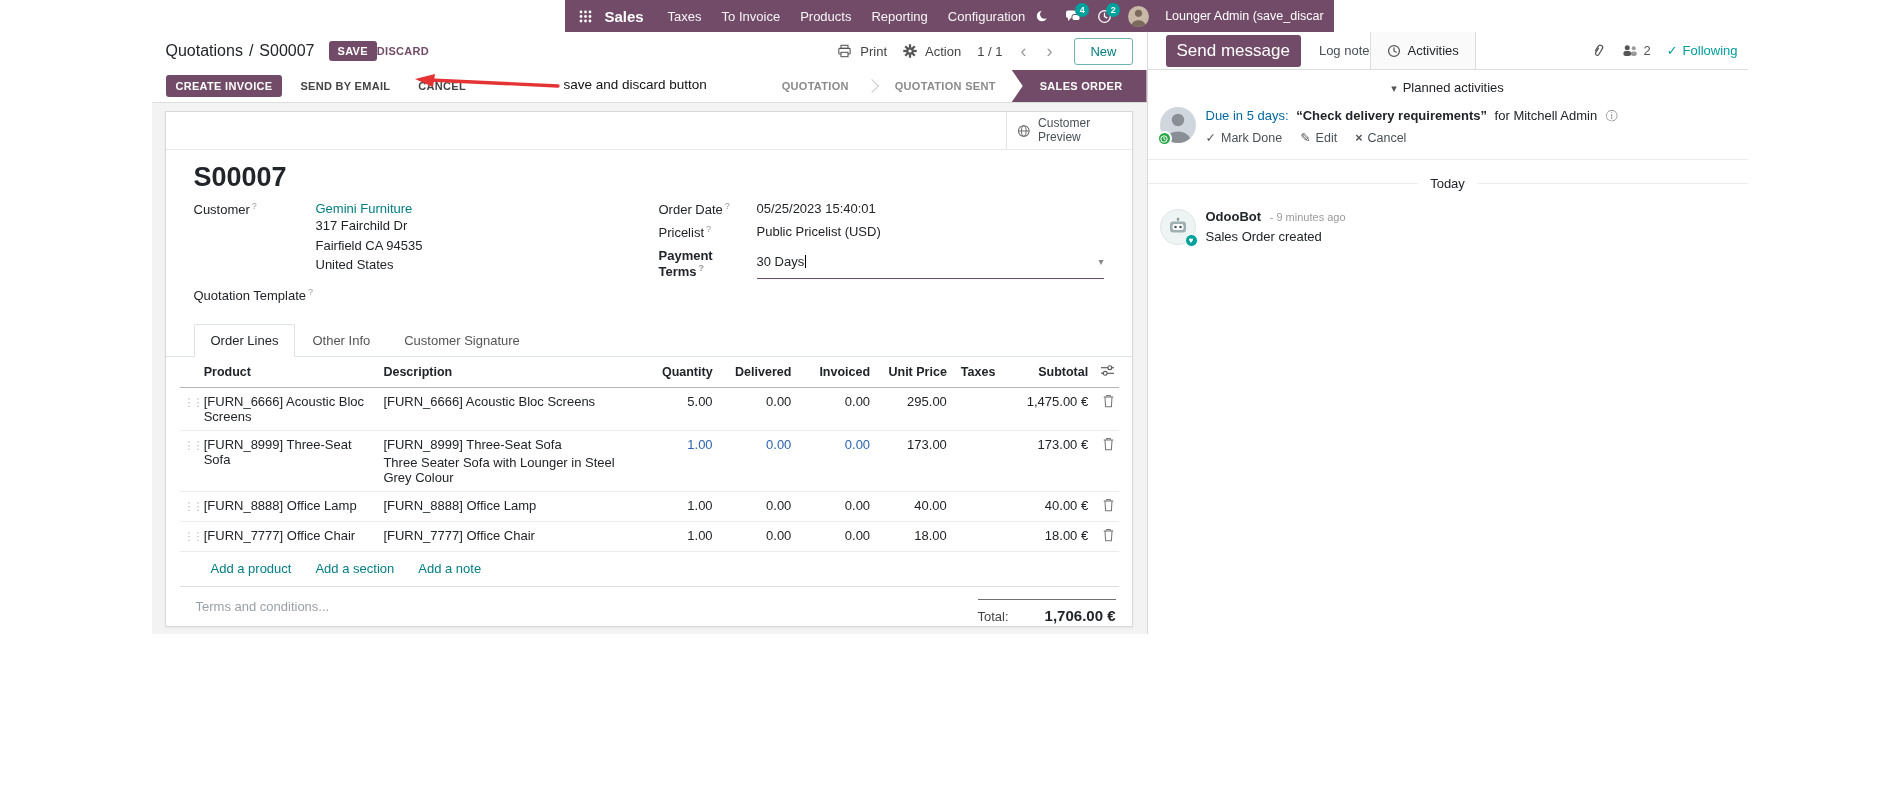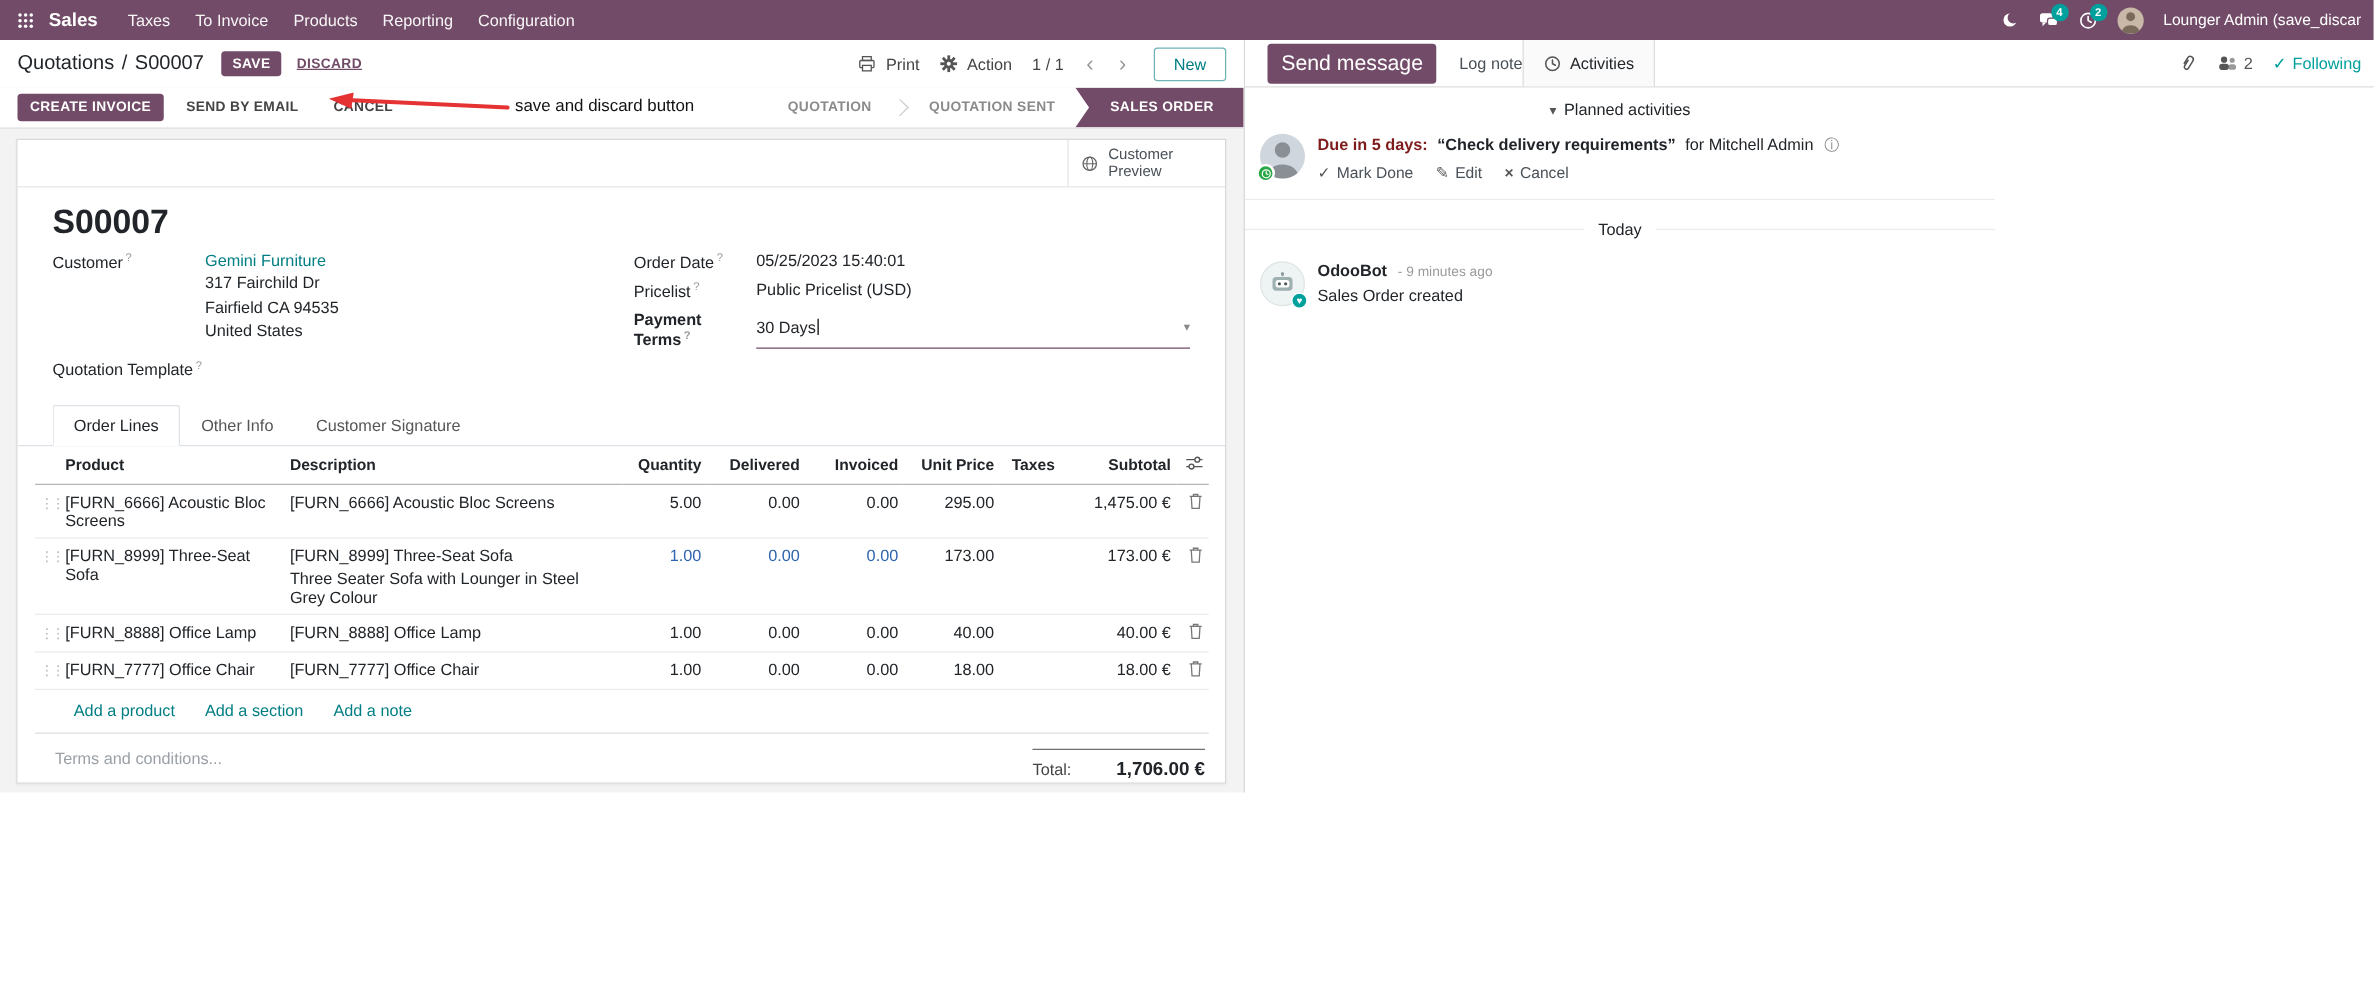--- a/index.html
+++ b/index.html
@@ -1,18 +1,18 @@
 <!DOCTYPE html>
 <html><head>
 <meta charset="utf-8">
 <style>
   * { box-sizing: border-box; margin: 0; padding: 0; }
   html,body { width:1899px; height:790px; overflow:hidden; background:#fff;
     font-family:"Liberation Sans", sans-serif; font-size:13px; color:#212529; }
-  .app { width:1899px; height:634px; display:flex; flex-direction:column; }
+  .app { width:1899px; height:634px; display:flex; flex-direction:column;align-items:center; }
 
   
   .topbar { height:32px; background:#714B67; display:flex; align-items:center;
     color:#fff; padding:0 10px; flex:0 0 auto; }
   .apps-icon { display:flex; align-items:center; margin:0 4px; cursor:pointer; }
   .brand { font-weight:700; font-size:15px; margin:0 14px 0 8px; }
   .menus { display:flex; align-items:center; }
   .menu { padding:5px 10px; font-size:13px; color:rgba(255,255,255,.95); cursor:pointer; border-radius:3px; }
   .top-right { margin-left:auto; display:flex; align-items:center; gap:16px; white-space:nowrap; }
   .ticon { position:relative; display:flex; align-items:center; cursor:pointer; }
@@ -28,22 +28,22 @@
   .left { width:996px; flex:0 0 auto; border-right:1px solid #d9d9d9; display:flex; flex-direction:column; background:#f3f3f3; }
   .right { flex:1; background:#fff; display:flex; flex-direction:column; min-width:0; }
 
   
   .control-row { height:38px; background:#fff; display:flex; align-items:center;
     padding:0 14px; position:relative; flex:0 0 auto; }
   .breadcrumb { font-size:16px; display:flex; gap:6px; align-items:center; }
   .breadcrumb a { color:#212529; text-decoration:none; cursor:pointer; }
   .btn-save { margin-left:14px; background:#714B67; color:#fff; border:none; border-radius:3px;
     font-size:11px; font-weight:700; letter-spacing:.3px; padding:4px 9px; cursor:pointer; }
-  .btn-discard { margin-left:12px; background:none; border:none; color:#714B67;
-    font-size:11px; font-weight:700; letter-spacing:.3px; cursor:pointer;text-decoration:underline; }
+  .btn-discard { background:none; border:none; color:#714B67;
+    font-size:11px; font-weight:700; letter-spacing:.3px; cursor:pointer; }
   .anno-arrow { position:absolute; left:262px; top:42px; }
   .anno-text { position:absolute; left:412px; top:45px; font-size:13.5px; color:#111; }
   .cp-right { margin-left:auto; display:flex; align-items:center; gap:16px; }
   .cp-item { display:flex; align-items:center; gap:8px; color:#444; cursor:pointer; }
   .pager-count { color:#444; }
   .pg-btn { color:#9a9a9a; font-size:18px; line-height:1; cursor:pointer; padding:0 2px; }
   .btn-new { background:#fff; border:1px solid #6fb3b8; color:#017E84; border-radius:3px;
     font-size:13px; padding:5px 15px; cursor:pointer; margin-left:4px; }
 
   
@@ -127,21 +127,21 @@
   .chatter-body { flex:1; overflow:hidden; padding-top:10px; }
   .chat-content { width:600px; }
   .planned-head { text-align:center; color:#212529; font-weight:500; cursor:pointer; }
   .planned-head .carat { color:#555; margin-right:6px; font-size:11px; }
   .activity { display:flex; gap:10px; padding:12px 0 14px 12px; border-bottom:1px solid #ececec; }
   .av { width:36px; height:36px; border-radius:50%; position:relative; flex:0 0 auto; overflow:visible; }
   .av .photo { width:36px; height:36px; border-radius:50%; overflow:hidden; display:block; }
   .av-badge { position:absolute; left:-3px; bottom:-3px; width:15px; height:15px; border-radius:50%;
     background:#28a745; border:2px solid #fff; display:flex; align-items:center; justify-content:center; }
   .act-line1 { line-height:1.4; }
-  .due { color:#7f1d1d; font-weight:700; }
+  .due { color:#0369a1; font-weight:400; }
   .summary { font-weight:700; margin-left:4px; }
   .assignee { margin-left:4px; }
   .info-i { color:#888; margin-left:5px; font-size:12px; cursor:pointer; }
   .act-actions { margin-top:5px; display:flex; gap:18px; color:#495057; font-size:12.5px; }
   .act-btn { display:flex; gap:5px; align-items:center; cursor:pointer; }
   .act-btn .g { color:#555; }
 
   .date-sep { display:flex; align-items:center; gap:12px; margin:16px 0 8px; color:#212529; font-weight:500; }
   .date-sep::before,.date-sep::after { content:""; flex:1; height:1px; background:#ececec; }
 

